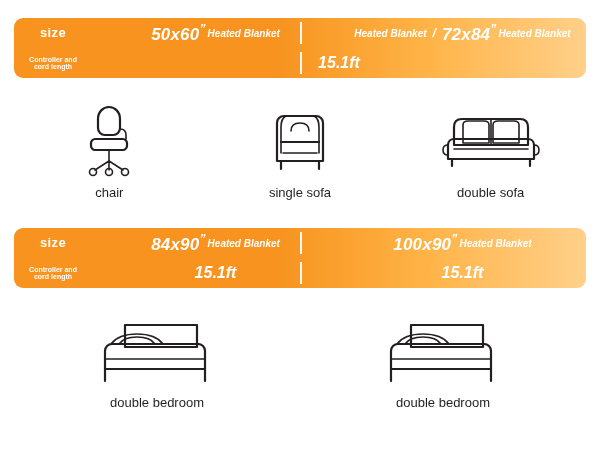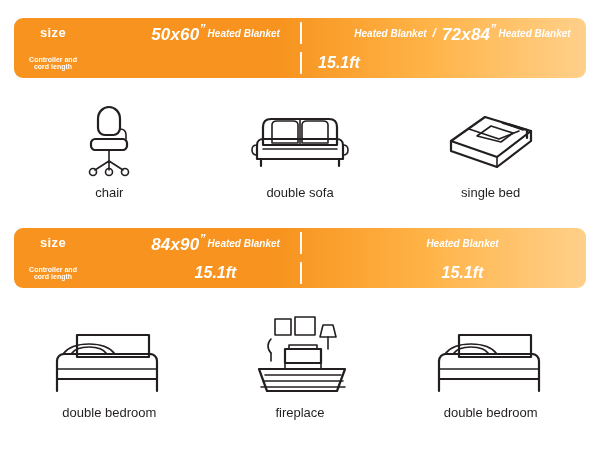--- a/index.html
+++ b/index.html
@@ -124,64 +124,65 @@
           <path class="s1" d="M31 60l-14 9M31 60l14 9M31 60v9"></path>
           <circle class="s1" cx="15" cy="71" r="3.5"></circle>
           <circle class="s1" cx="31" cy="71" r="3.5"></circle>
           <circle class="s1" cx="47" cy="71" r="3.5"></circle>
           <path class="s1" d="M42 28c4 0 6 2 6 6v4"></path>
         </svg>
       </div>
       <div class="caption">chair</div>
     </div>
 
+    <div class="item">
+      <div class="art">
+        <svg width="78" height="78" viewBox="0 0 78 78">
+          <path class="s" d="M16 22c0-4 3-7 7-7h32c4 0 7 3 7 7v38H16z"></path>
+          <path class="s1" d="M25 15c-4 2-5 6-5 11v26"></path>
+          <path class="s1" d="M53 15c4 2 5 6 5 11v26"></path>
+          <path class="s" d="M20 41h38"></path>
+          <path class="s1" d="M22 52h34"></path>
+          <path class="s" d="M20 60v8M58 60v8"></path>
+          <path class="s1" d="M30 30c0-5 3-8 9-8s9 3 9 8"></path>
+        </svg>
+      </div>
+      <div class="caption">single sofa</div>
+    </div>
 
     <div class="item">
       <div class="art">
         <svg width="110" height="78" viewBox="0 0 110 78">
           <path class="s" d="M18 26c0-5 3-8 8-8h58c5 0 8 3 8 8v18H18z"></path>
           <path class="s1" d="M55 18v26"></path>
           <path class="s1" d="M27 24c0-3 2-4 5-4h16c3 0 5 1 5 4v18H27z"></path>
           <path class="s1" d="M57 24c0-3 2-4 5-4h16c3 0 5 1 5 4v18H57z"></path>
           <path class="s" d="M12 44c0-4 3-6 6-6h74c3 0 6 2 6 6v14H12z"></path>
           <path class="s1" d="M18 48h74"></path>
           <path class="s" d="M16 58v7M94 58v7"></path>
           <path class="s1" d="M12 44c-3 0-5 2-5 5s2 5 5 5"></path>
           <path class="s1" d="M98 44c3 0 5 2 5 5s-2 5-5 5"></path>
         </svg>
       </div>
       <div class="caption">double sofa</div>
     </div>
 
-    <div class="item">
-      <div class="art">
-        <svg width="96" height="78" viewBox="0 0 96 78">
-          <path class="s" d="M8 40L42 16l46 14-34 26z"></path>
-          <path class="s" d="M8 40v10l46 16 34-26V30"></path>
-          <path class="s1" d="M54 56v10"></path>
-          <path class="s1" d="M26 28l30 10 20-8"></path>
-          <path class="s1" d="M34 35l14-10 22 7-12 9z"></path>
-          <path class="s" d="M60 22l24 7v8"></path>
-          <path class="s1" d="M66 24l14 5"></path>
-        </svg>
-      </div>
-      <div class="caption">single bed</div>
-    </div>
   </div>
 
   <div class="banner" style="top:228px;">
     <div class="band">
       <div class="band-sep"></div>
       <div class="lbl size">size</div>
       <div class="cellgroup">
         <div class="cell">
           <span class="dim"><span>84x90</span><span class="q">”</span></span>
           <span class="prodtxt">Heated Blanket</span>
         </div>
         <div class="cell">
+          <span class="dim"><span>100x90</span><span class="q">”</span></span>
           <span class="prodtxt">Heated Blanket</span>
         </div>
       </div>
     </div>
     <div class="band row2">
       <div class="band-sep"></div>
       <div class="lbl small">
         <div>Controller and</div>
         <div>cord length</div>
       </div>
@@ -189,55 +190,37 @@
         <div class="cell">
           <span class="len">15.1ft</span>
         </div>
         <div class="cell">
           <span class="len">15.1ft</span>
         </div>
       </div>
     </div>
   </div>
 
-  <div class="iconrow" style="top:310px;height:110px;">
+  <div class="iconrow" style="top:300px;height:110px;">
 
     <div class="item">
       <div class="art">
         <svg width="120" height="86" viewBox="0 0 120 86">
           <path class="s" d="M28 22h72v22H28z"></path>
           <path class="s" d="M8 48c0-4 3-7 7-7h86c4 0 7 3 7 7v18H8z"></path>
           <path class="s1" d="M14 41c6-8 16-10 26-10s20 2 26 10"></path>
           <path class="s1" d="M22 41c4-6 11-7 18-7s14 1 18 7"></path>
           <path class="s" d="M8 66v12M108 66v12"></path>
           <path class="s1" d="M8 56h100"></path>
           <path class="s1" d="M70 41h32"></path>
         </svg>
       </div>
       <div class="caption">double bedroom</div>
     </div>
 
-    <div class="item">
-      <div class="art">
-        <svg width="110" height="86" viewBox="0 0 110 86">
-          <rect class="s1" x="30" y="6" width="16" height="16"></rect>
-          <rect class="s1" x="50" y="4" width="20" height="18"></rect>
-          <path class="s1" d="M78 12h10l3 12H75z"></path>
-          <path class="s1" d="M83 24v12"></path>
-          <path class="s1" d="M26 26c-4 4-4 10 0 14"></path>
-          <path class="s1" d="M26 40v8"></path>
-          <path class="s" d="M40 36h36v14H40z"></path>
-          <path class="s1" d="M44 36v-4h28v4"></path>
-          <path class="s1" d="M40 50v6M76 50v6"></path>
-          <path class="s" d="M14 56h86l-8 22H22z"></path>
-          <path class="s1" d="M20 62h76M18 68h80M16 74h84"></path>
-        </svg>
-      </div>
-      <div class="caption">fireplace</div>
-    </div>
 
     <div class="item">
       <div class="art">
         <svg width="120" height="86" viewBox="0 0 120 86">
           <path class="s" d="M28 22h72v22H28z"></path>
           <path class="s" d="M8 48c0-4 3-7 7-7h86c4 0 7 3 7 7v18H8z"></path>
           <path class="s1" d="M14 41c6-8 16-10 26-10s20 2 26 10"></path>
           <path class="s1" d="M22 41c4-6 11-7 18-7s14 1 18 7"></path>
           <path class="s" d="M8 66v12M108 66v12"></path>
           <path class="s1" d="M8 56h100"></path>

